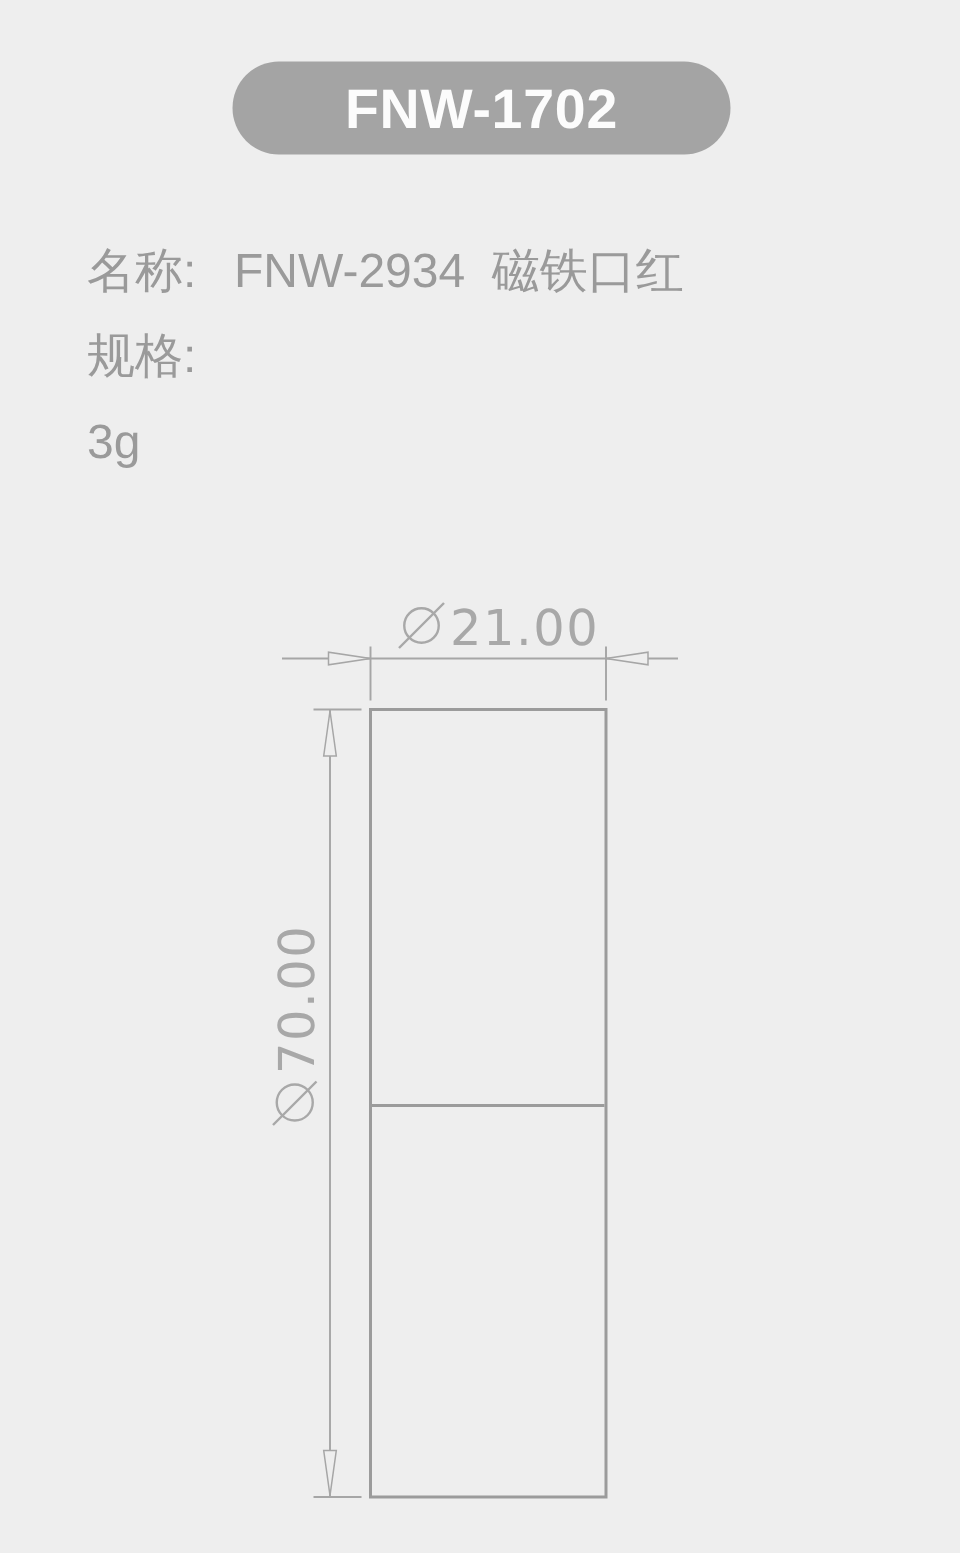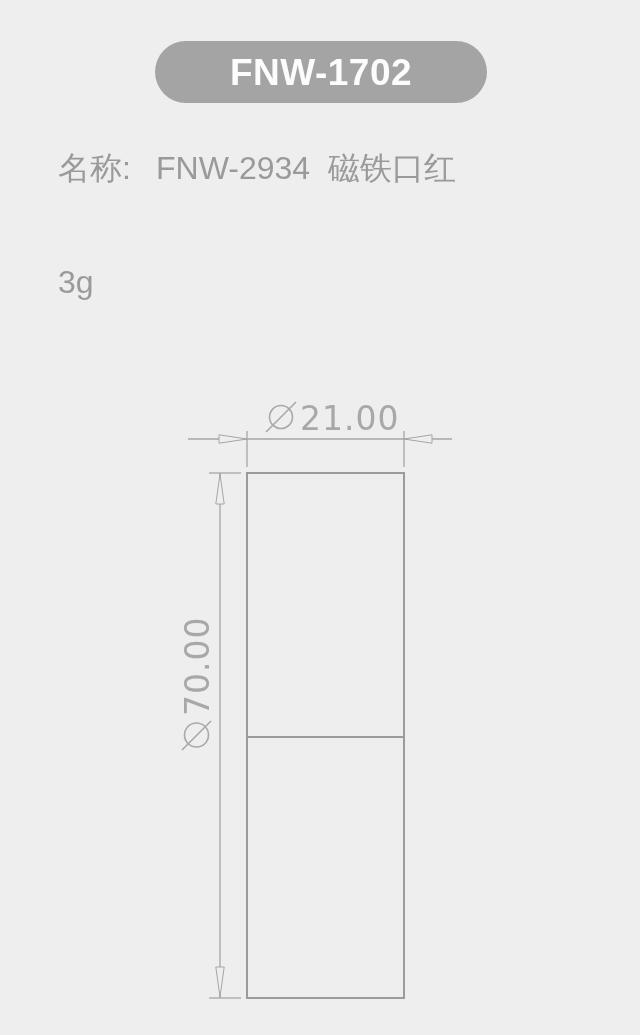--- a/index.html
+++ b/index.html
@@ -36,21 +36,21 @@
     color: #fcfcfc;
     font-size: 37px;
     font-weight: 600;
     letter-spacing: 0.5px;
     line-height: 1;
   }
   
   .specs {
     position: absolute;
     left: 58px;
-    top: 140px;
+    top: 152px;
   }
   .spec-row {
     display: flex;
     align-items: baseline;
     height: 57px;
     font-size: 32px;
     color: #9a9a9a;
     line-height: 57px;
   }
   .spec-label {
@@ -82,20 +82,21 @@
   <div class="badge">
     <span>FNW-1702</span>
   </div>
 
   <div class="specs">
     <div class="spec-row">
       <span class="spec-label">名称:</span>
       <span class="spec-value">FNW-2934  磁铁口红</span>
     </div>
     <div class="spec-row">
+      <span class="spec-label">规格:</span>
     </div>
     <div class="spec-row">
       <span class="spec-value">3g</span>
     </div>
   </div>
 
   <svg class="drawing" width="640" height="1035" viewBox="0 0 640 1035">
 
     <rect x="247" y="473" width="157" height="525" fill="none" stroke="#9b9b9b" stroke-width="2"></rect>
 

